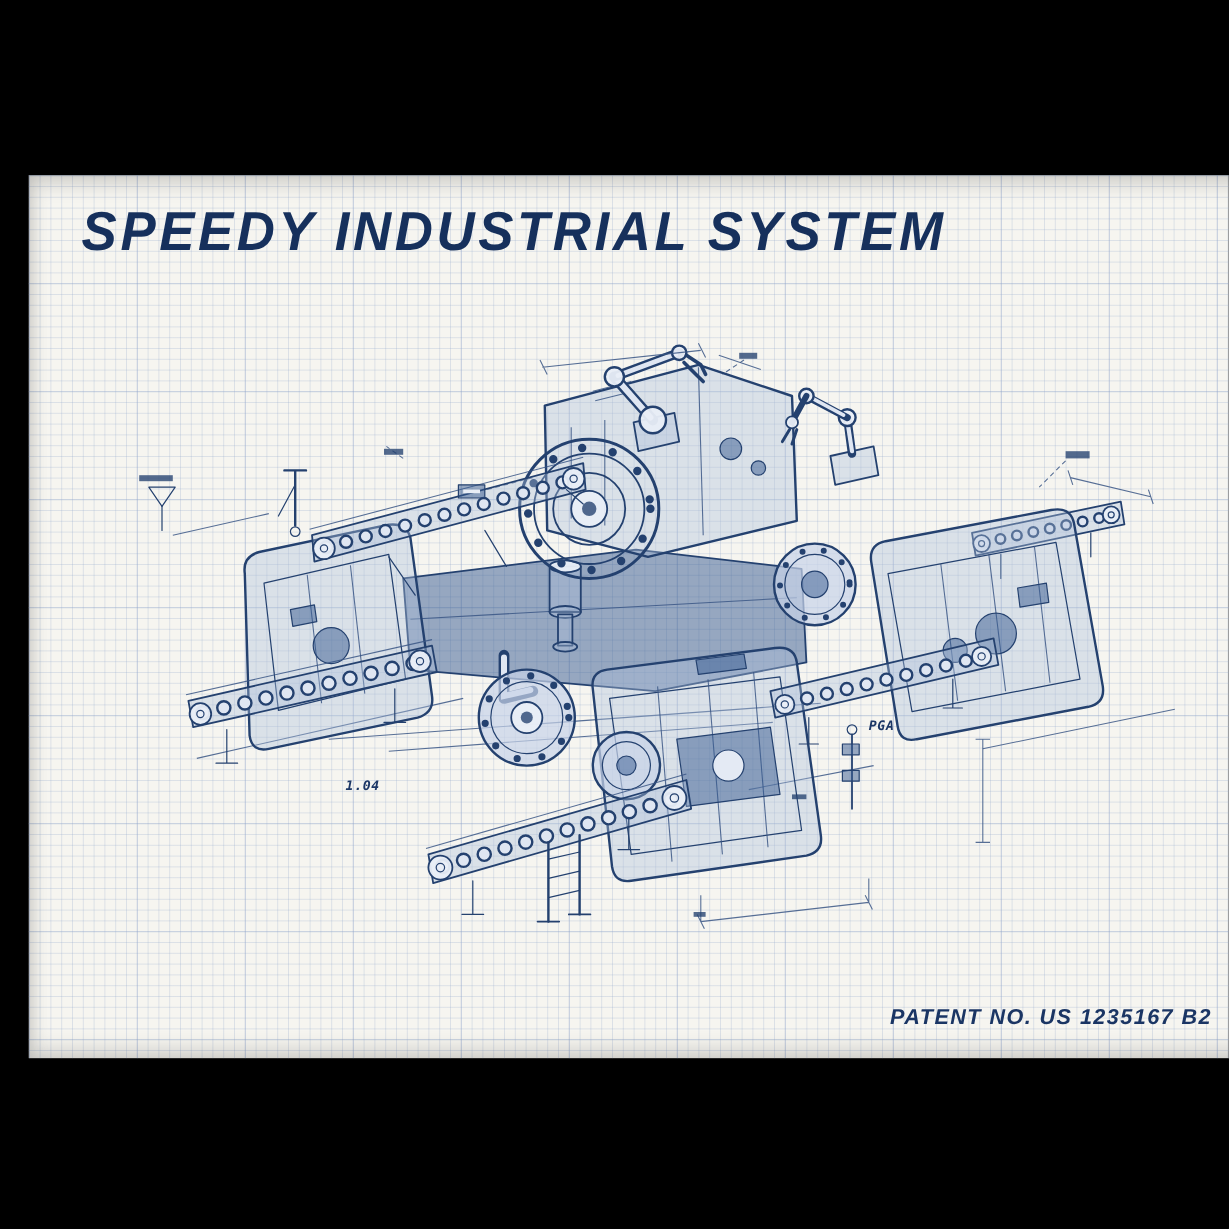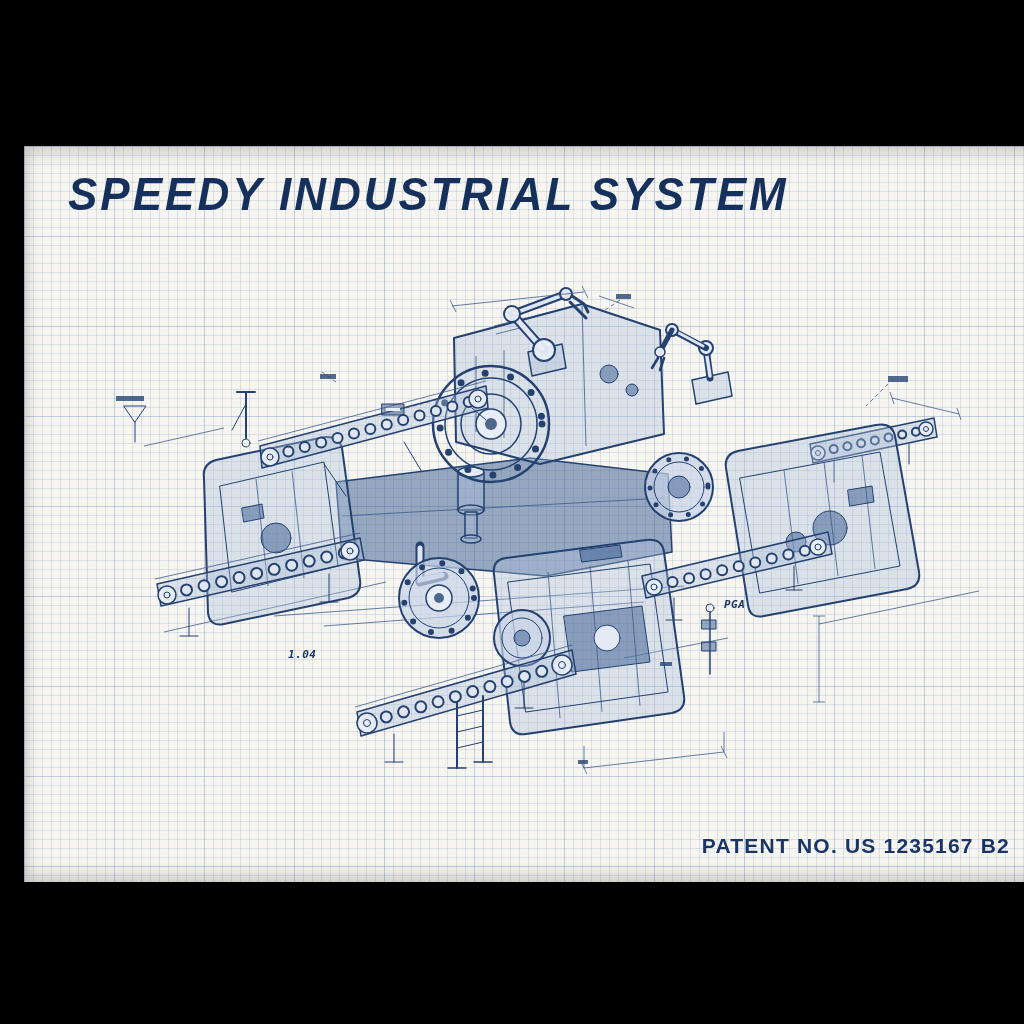--- a/index.html
+++ b/index.html
@@ -12,21 +12,21 @@
          background-color:#f6f5f0;
          background-image:
            linear-gradient(rgba(150,170,205,.28) 1px, transparent 1px),
            linear-gradient(90deg, rgba(150,170,205,.28) 1px, transparent 1px),
            linear-gradient(rgba(125,150,195,.30) 1px, transparent 1px),
            linear-gradient(90deg, rgba(125,150,195,.30) 1px, transparent 1px);
          background-size:9px 9px, 9px 9px, 90px 90px, 90px 90px;
          box-shadow: inset 0 8px 16px rgba(0,0,0,.15), inset 0 -8px 16px rgba(0,0,0,.15); margin-left: 24px;}
   .title{position:absolute;top:22px;left:44px;font-size:44px;font-weight:bold;font-style:italic;
          letter-spacing:3px;color:#16305c;white-space:nowrap;transform:scaleY(1.04);transform-origin:left top;}
-  .patent{position:absolute;right:38px;bottom:24px;font-size:21px;font-weight:bold;
+  .patent{position:absolute;right:38px;bottom:24px;font-size:18px;font-weight:bold;font-style:italic;
           letter-spacing:1.2px;color:#1a3564;white-space:nowrap;}
   svg.drawing{position:absolute;left:0;top:0;width:1024px;height:736px;}
   
   .s{stroke:#24416f;fill:none;stroke-linecap:round;stroke-linejoin:round;}
   .s1{stroke-width:1;}.s15{stroke-width:1.5;}.s2{stroke-width:2;}.s25{stroke-width:2.5;}
   .fl{fill:#aebfd9;fill-opacity:.38;}
   .fL2{fill:#c7d3e8;fill-opacity:.7;}
   .fd{fill:#35598f;fill-opacity:.5;}
   .fw{fill:#e9eef7;fill-opacity:.95;}
   .thin{stroke:#3a5685;stroke-width:.9;fill:none;opacity:.85;}

